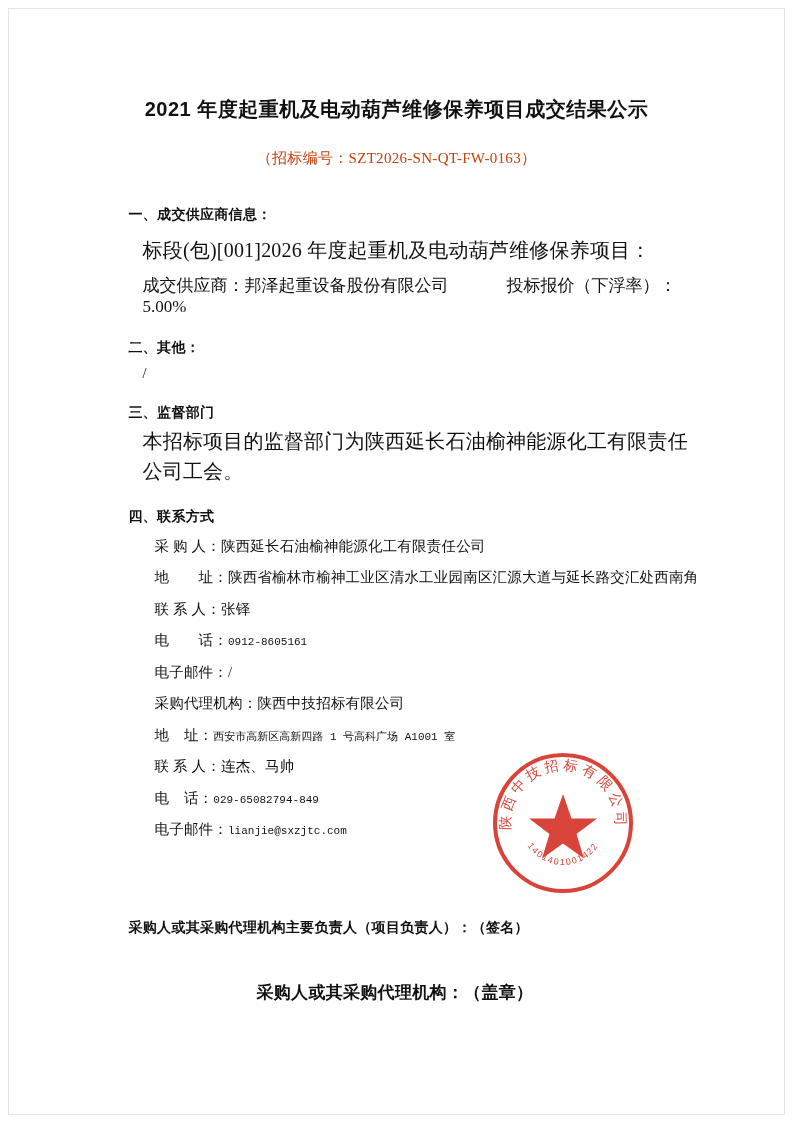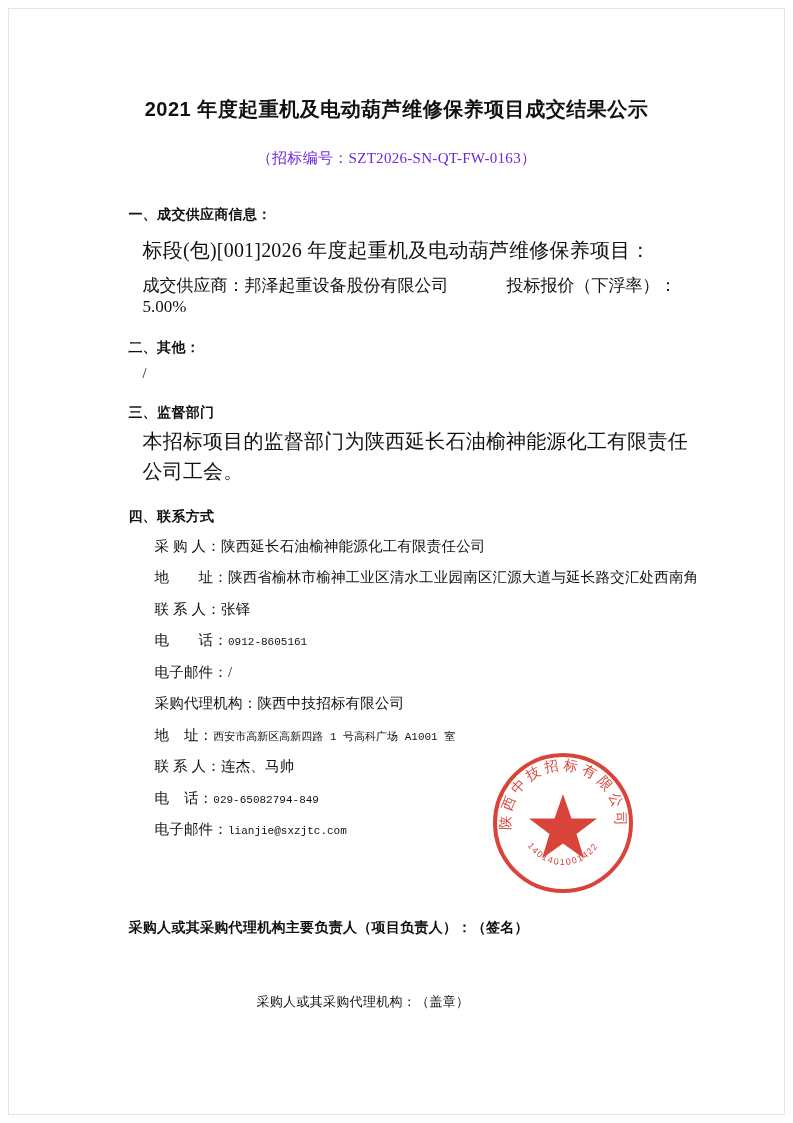--- a/index.html
+++ b/index.html
@@ -43,21 +43,21 @@
     font-weight: bold;
     font-size: 20px;
     letter-spacing: 0.5px;
     color: #111;
     margin-top: 96px;
   }
   .doc-subtitle {
     text-align: center;
     font-family: "Liberation Serif", serif;
     font-size: 15px;
-    color: #6d28d9;
+    color: #c2410c;
     margin-top: 26px;
     letter-spacing: 0.3px;
   }
   .body-block {
     margin: 0 auto;
     width: 620px;
     padding-left: 42px;
     box-sizing: border-box;
     color: #111;
   }
@@ -113,24 +113,24 @@
     color: #111;
   }
   .sign-line-1 {
     font-family: "Liberation Sans", sans-serif;
     font-weight: bold;
     font-size: 14px;
     letter-spacing: 0.3px;
   }
   .sign-line-2 {
     font-family: "Liberation Sans", sans-serif;
-    font-weight: normal;
-    font-size: 13px;
-    letter-spacing: 0.3px;
-    margin-top: 56px;
+    font-weight: bold;
+    font-size: 17px;
+    letter-spacing: 0.3px;
+    margin-top: 44px;
     padding-left: 128px;
   }
   
   .seal {
     position: absolute;
     left: 490px;
     top: 750px;
     width: 146px;
     height: 146px;
     pointer-events: none;

